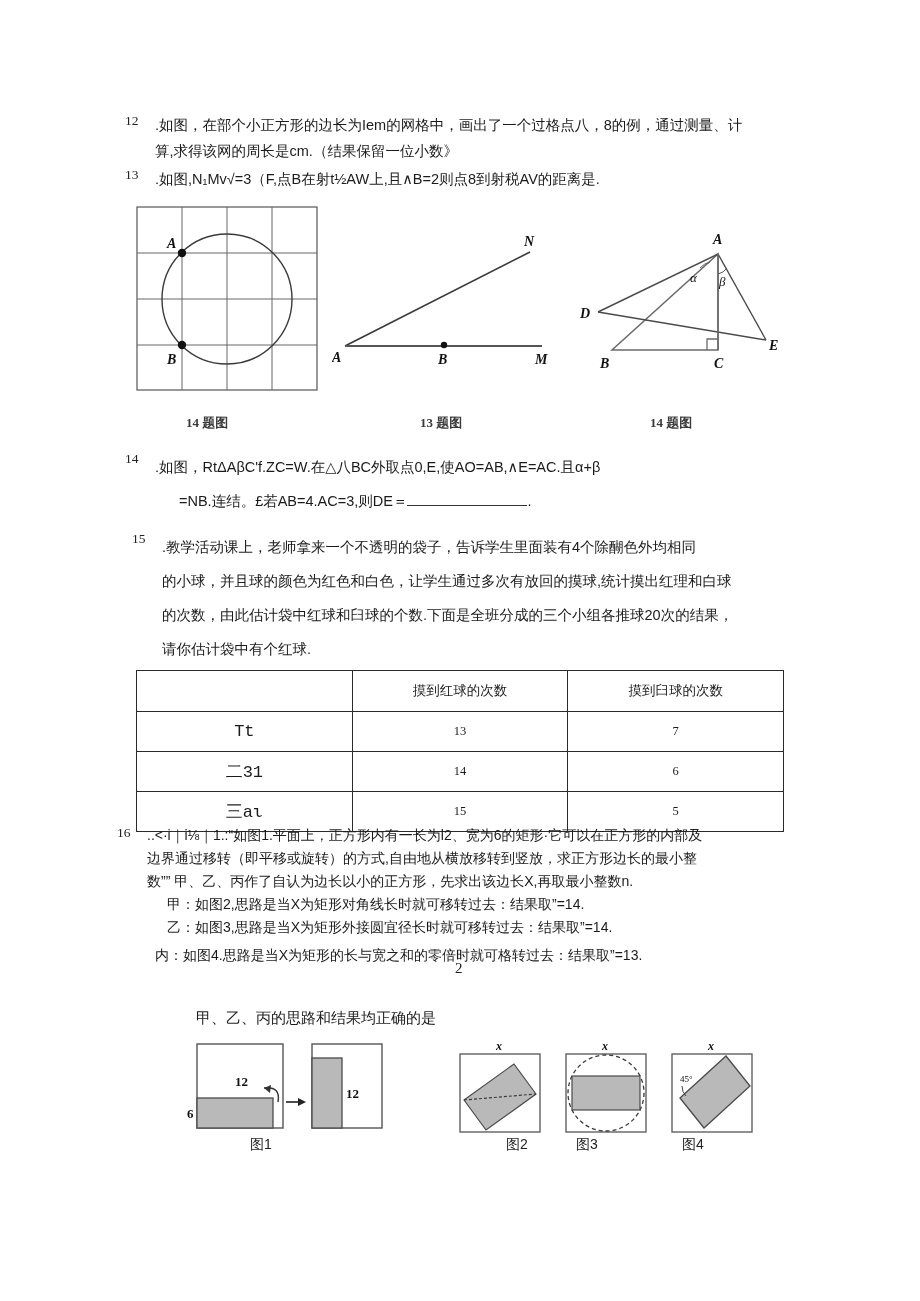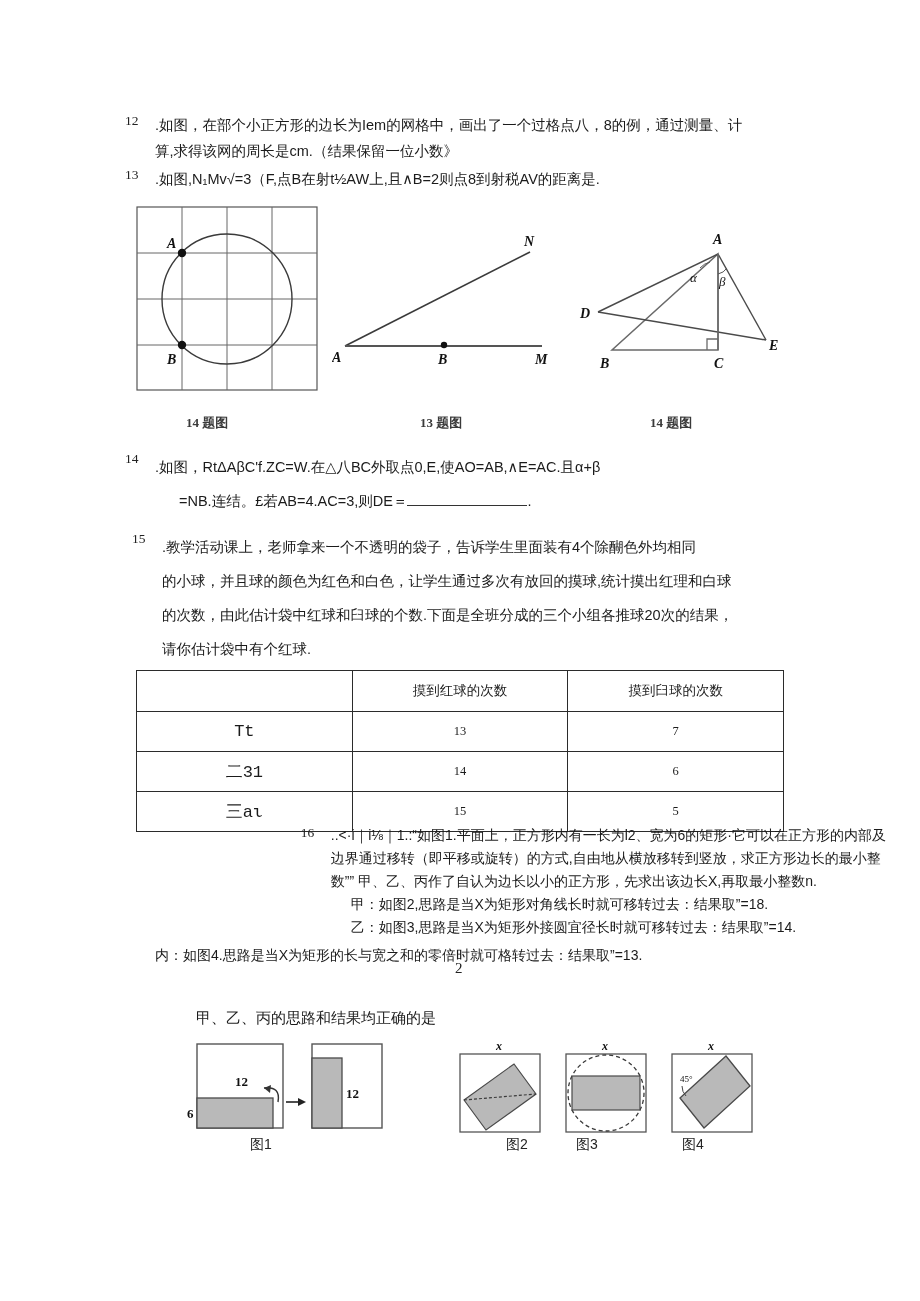--- a/index.html
+++ b/index.html
@@ -223,27 +223,27 @@
         <td class="num">6</td>
       </tr>
       <tr>
         <td class="lab" style="height:37px;">三aι</td>
         <td class="num">15</td>
         <td class="num">5</td>
       </tr>
     </tbody>
   </table>
 
-  <div class="qrow" style="left:126px; top:824px; width:760px;justify-content:flex-end;">
+  <div class="qrow" style="left:117px; top:824px; width:760px;">
     <div class="qnum">16</div>
     <div class="qbody" style="line-height:23px; font-size:14px;">
       <span class="ln">..&lt;·i｜i⅛｜1.:“如图1.平面上，正方形内有一长为l2、宽为6的矩形·它可以在正方形的内部及</span>
       <span class="ln">边界通过移转（即平移或旋转）的方式,自由地从横放移转到竖放，求正方形边长的最小整</span>
       <span class="ln">数”” 甲、乙、丙作了自认为边长以小的正方形，先求出该边长X,再取最小整数n.</span>
-      <span class="ln" style="padding-left:20px;">甲：如图2,思路是当X为矩形对角线长时就可移转过去：结果取”=18.</span>
+      <span class="ln" style="padding-left:20px;">甲：如图2,思路是当X为矩形对角线长时就可移转过去：结果取”=14.</span>
       <span class="ln" style="padding-left:20px;">乙：如图3,思路是当X为矩形外接圆宜径长时就可移转过去：结果取”=14.</span>
     </div>
   </div>
 
   <div class="qbody" style="position:absolute; left:155px; top:942px; font-size:14px; white-space:nowrap;">内：如图4.思路是当X为矩形的长与宽之和的零倍时就可格转过去：结果取”=13.</div>
 
   <div class="sup2" style="left:455px; top:960px;">2</div>
 
   <div class="qbody" style="position:absolute; left:196px; top:1005px; font-size:15px; white-space:nowrap;">甲、乙、丙的思路和结果均正确的是</div>
 

